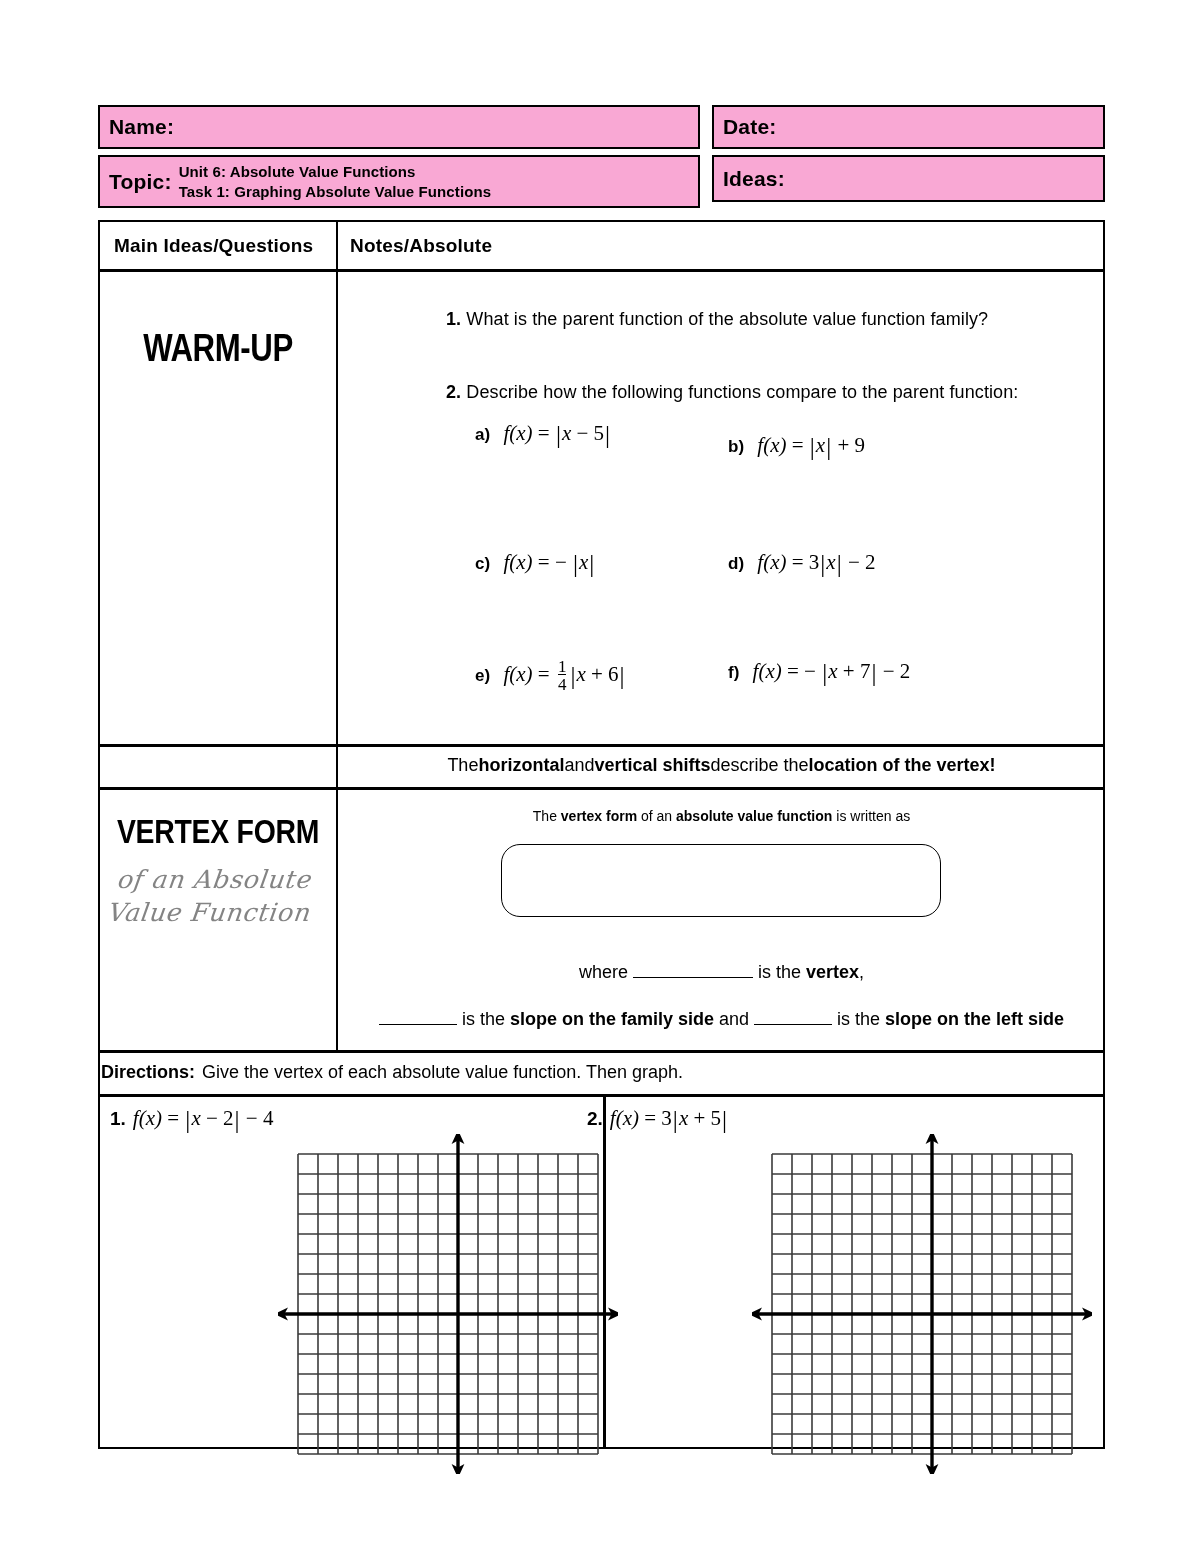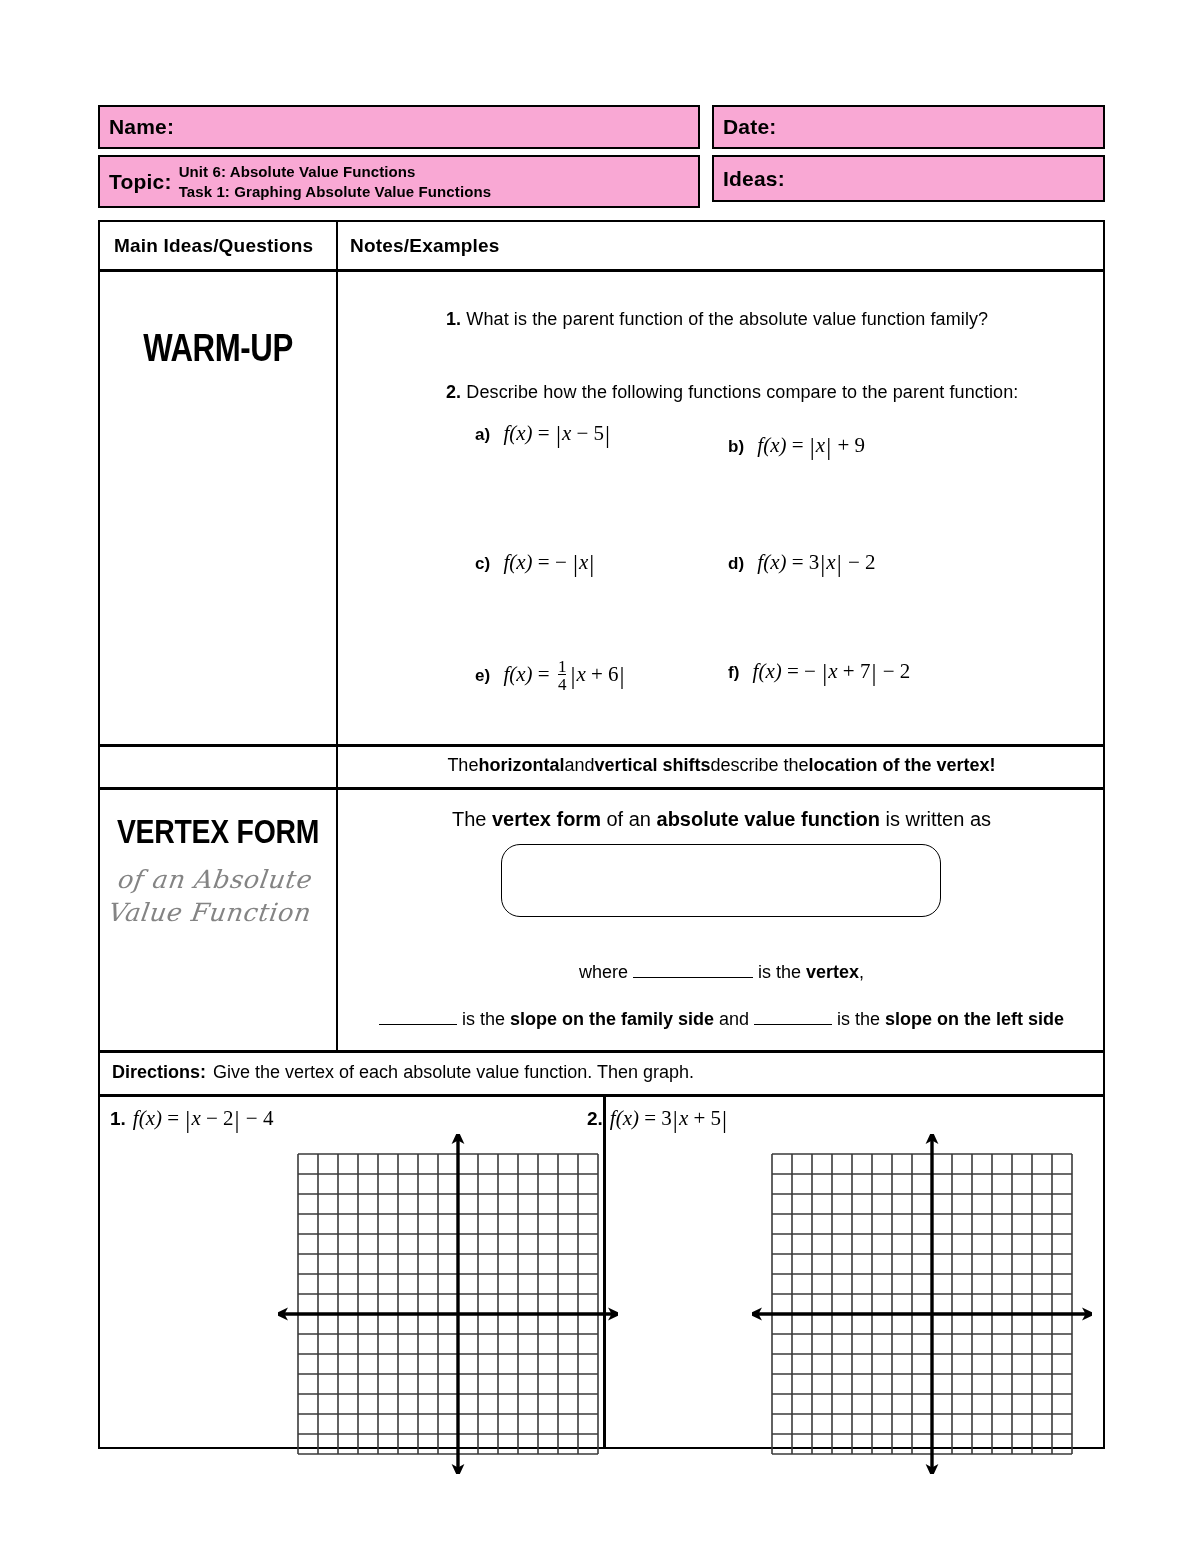--- a/index.html
+++ b/index.html
@@ -77,35 +77,35 @@
   .vf-cell{position:absolute;left:0;top:565px;width:236px;height:263px;}
   .vf-title{position:absolute;top:26px;width:100%;text-align:center;
       font-weight:bold;font-size:33px;letter-spacing:-0.3px;
       transform:scaleX(.86);transform-origin:50% 50%;}
   .vf-script{position:absolute;top:76px;width:100%;text-align:center;
       font-family:"DejaVu Serif", serif;font-style:italic;font-size:25px;line-height:1.33;
       color:#555;opacity:.72;letter-spacing:.6px;
       transform:skewX(-9deg) scaleX(1.02);transform-origin:50% 0;}
 
   .vf-notes{position:absolute;left:238px;top:565px;width:767px;height:263px;}
-  .vf-line1{position:absolute;top:21px;width:100%;text-align:center;font-size:20px;}
+  .vf-line1{position:absolute;top:21px;width:100%;text-align:center;font-size:14px;}
   .vf-line1 b{font-weight:bold;}
   .vf-box{position:absolute;left:163px;top:57px;width:440px;height:73px;
           border:1.6px solid #000;border-radius:19px;box-sizing:border-box;}
   .vf-line2{position:absolute;top:175px;width:100%;text-align:center;font-size:18px;}
   .vf-line2 b{font-weight:bold;}
   .vf-line3{position:absolute;top:222px;left:8px;width:751px;text-align:center;font-size:18px;white-space:nowrap;}
   .vf-line3 b{font-weight:bold;}
   .blank{display:inline-block;border-bottom:1.6px solid #000;height:15px;}
   .b-vertex{width:120px;}
   .b-slope{width:78px;}
 
   
   .dirs{position:absolute;left:0;top:828px;width:1005px;height:44px;
-        display:flex;align-items:center;padding-left:12px;box-sizing:border-box;font-size:18px;}
+        display:flex;align-items:center;padding-left:1px;box-sizing:border-box;font-size:18px;}
   .dirs b{font-weight:bold;margin-right:7px;}
 
   
   .prob{position:absolute;top:872px;height:354px;}
   .prob.one{left:0;width:503px;}
   .prob.two{left:477px;width:500px;}
   .prob-lbl{position:absolute;top:12px;left:10px;font-size:20px;white-space:nowrap;}
   .prob-lbl .num{font-weight:bold;font-size:19px;margin-right:7px;}
   .graph{position:absolute;top:40px;}
   .prob.one .graph{left:178px;}
@@ -143,21 +143,21 @@
 
     <div class="col-div"></div>
     <div class="hr r1"></div>
     <div class="hr r2"></div>
     <div class="hr r3"></div>
     <div class="hr r4"></div>
     <div class="hr r5"></div>
     <div class="vr-bottom"></div>
 
     <div class="colhdr a">Main Ideas/Questions</div>
-    <div class="colhdr b">Notes/Examples</div>
+    <div class="colhdr b">Notes/Absolute</div>
 
     <div class="warmup-cell">
       <div class="warmup-title">WARM-UP</div>
     </div>
 
     <div class="notes-cell">
 
       <div class="q q1">
         <b>1.</b>
         <span>What is the parent function of the absolute value function family?</span>

